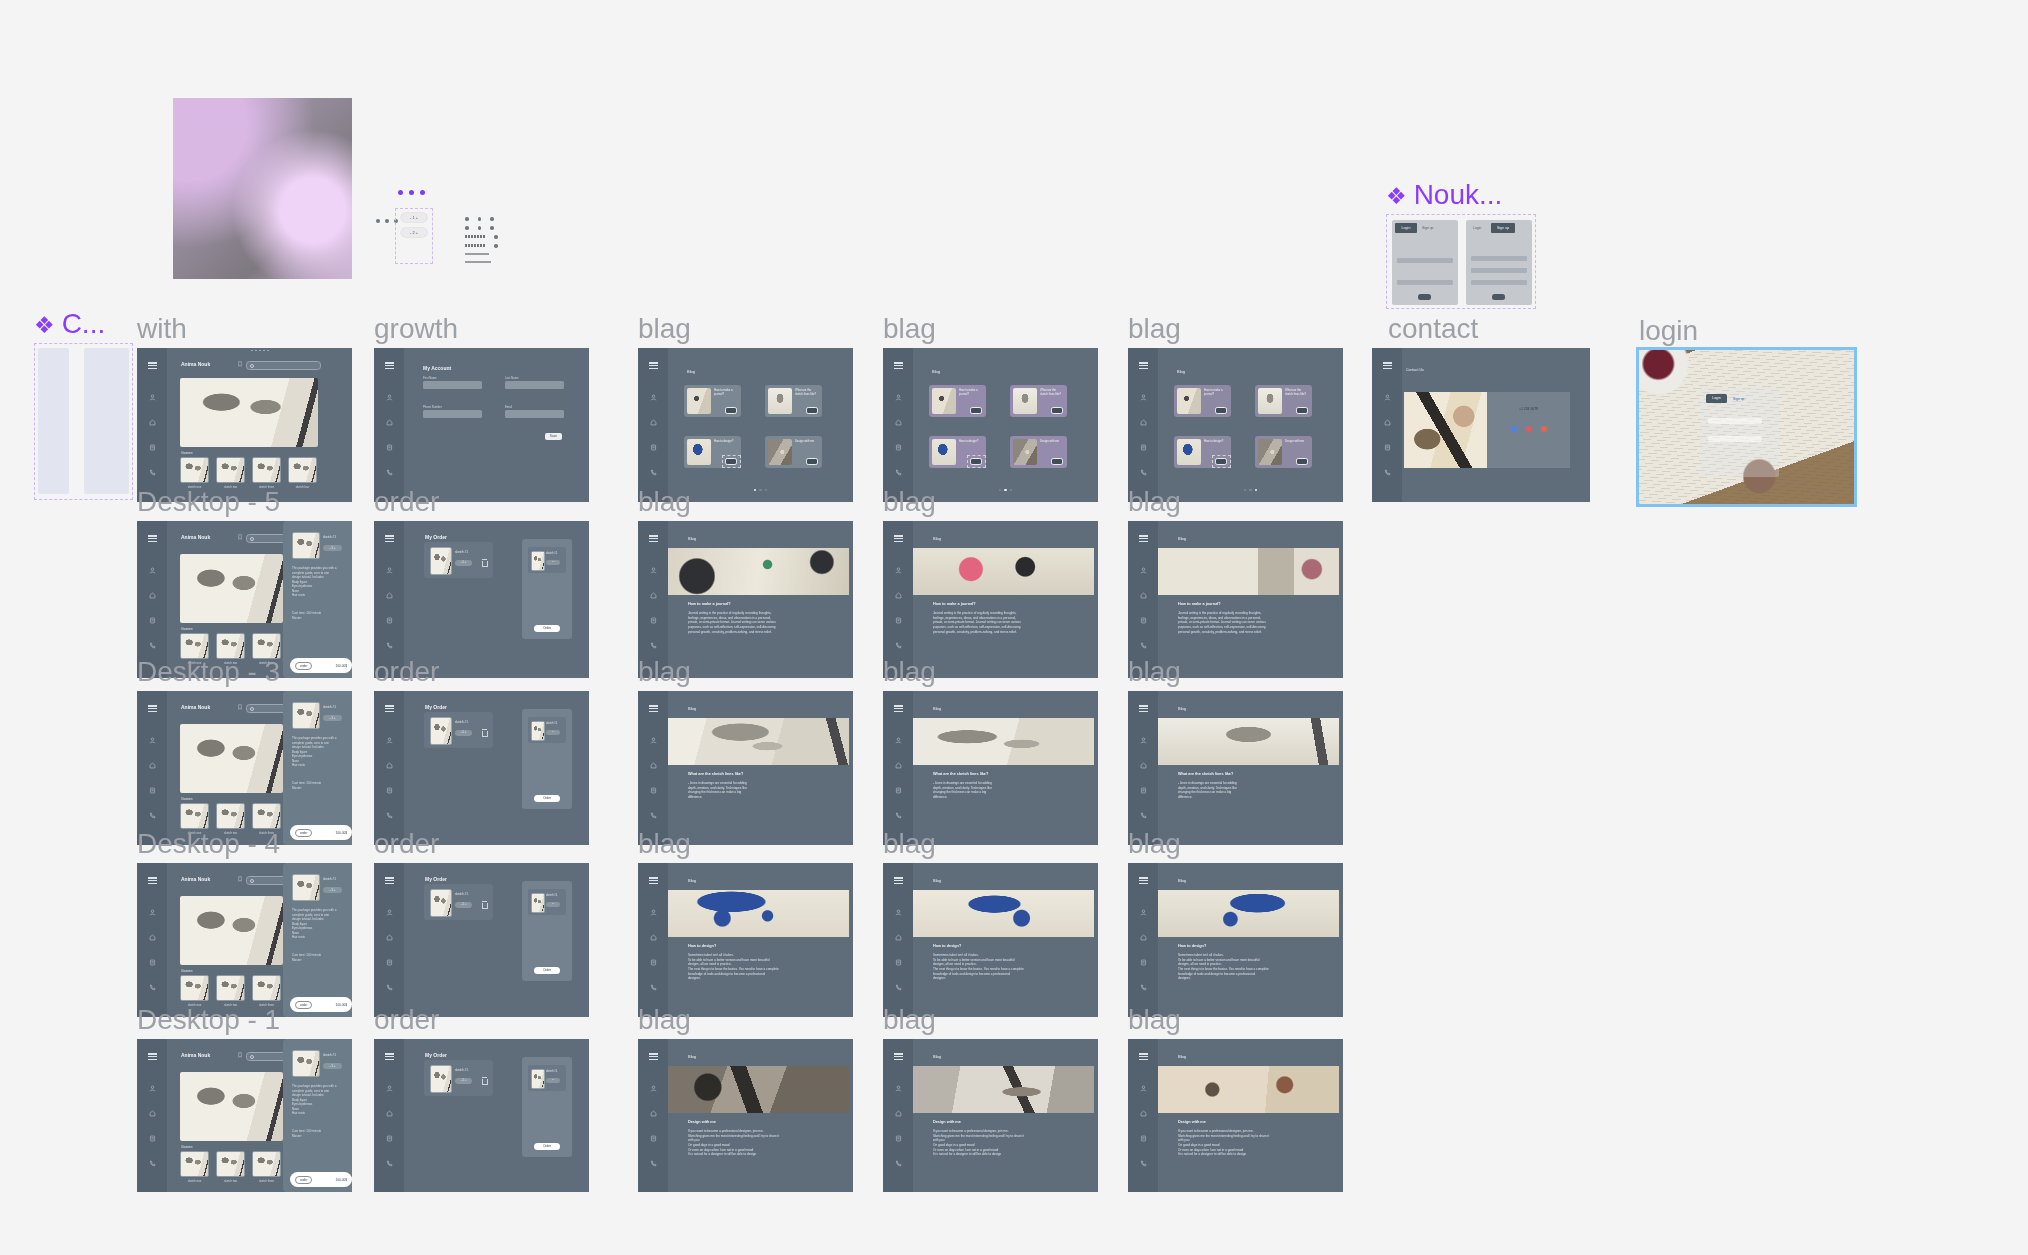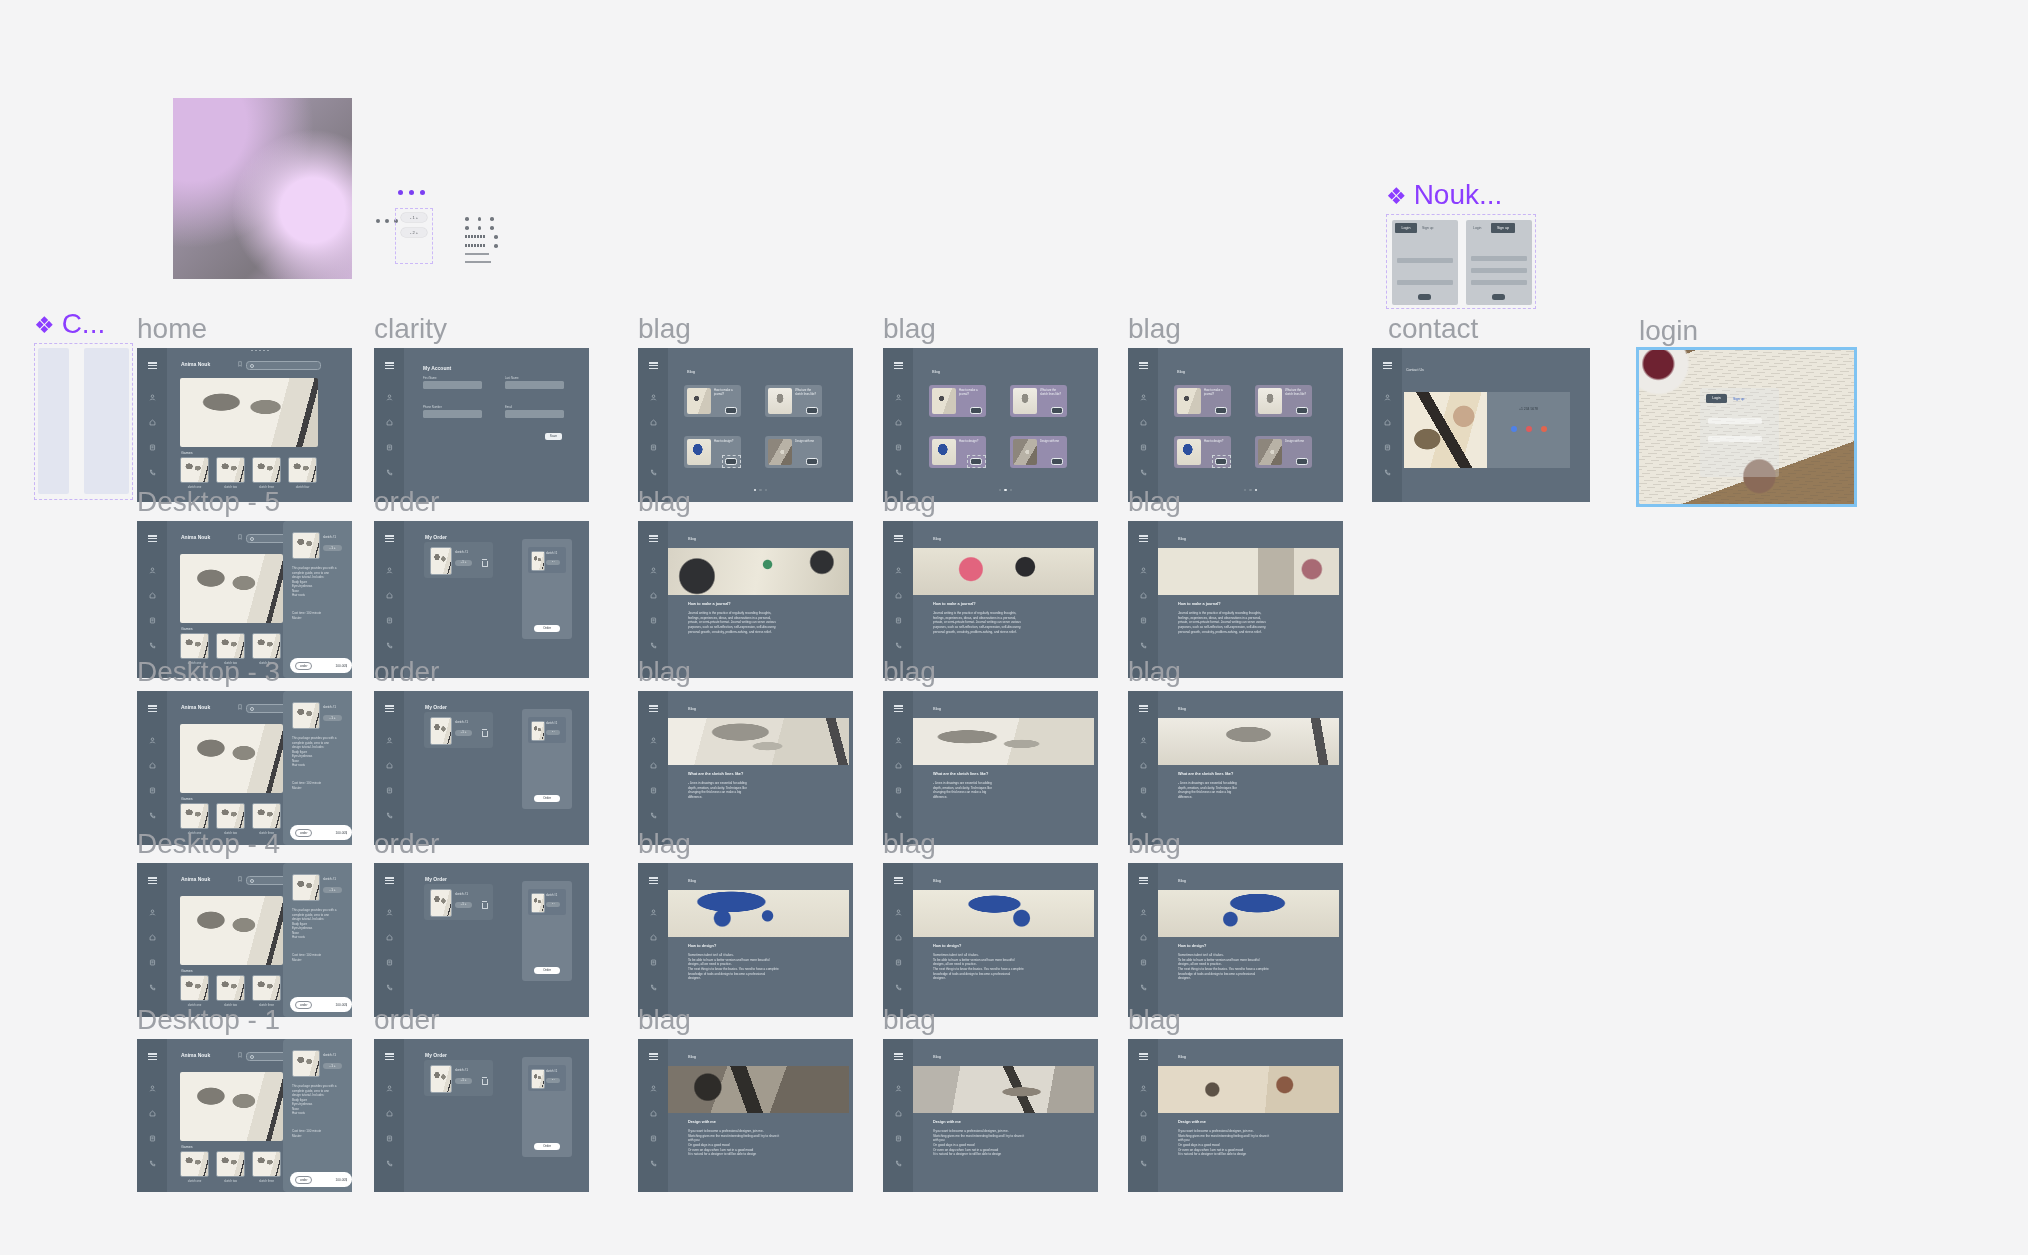--- a/index.html
+++ b/index.html
@@ -224,21 +224,21 @@
   </div>
   <div class="acard" style="left:79px">
     <div class="atxt" style="left:7px">Login</div>
     <div class="atab" style="left:25px;width:24px">Sign up</div>
     <div class="abar" style="top:36px"></div>
     <div class="abar" style="top:48px"></div>
     <div class="abar" style="top:60px"></div>
     <div class="abtn"></div>
   </div>
 </div>
-    <div class="flabel" style="left: 137px; top: 312px;"><span>home</span></div>
+    <div class="flabel" style="left: 137px; top: 312px;"><span>with</span></div>
     <div class="f" style="left: 137px; top: 348px;">
   <aside class="sb">
     <div class="ham">
           <i></i>
           <i></i>
           <i></i>
         </div>
     <svg class="ic" viewBox="0 0 10 10">
           <circle cx="5" cy="3.2" r="1.8"></circle>
           <path d="M1.5 9 C1.5 6.6 8.5 6.6 8.5 9"></path>
@@ -282,21 +282,21 @@
             <div class="ti img-pencil"></div>
             <div class="tl">sketch three</div>
           </div>
       <div class="th">
             <div class="ti img-pencil"></div>
             <div class="tl">sketch four</div>
           </div>
     </div>
   </div>
 </div>
-    <div class="flabel" style="left: 374px; top: 312px;"><span>clarity</span></div>
+    <div class="flabel" style="left: 374px; top: 312px;"><span>growth</span></div>
     <div class="f" style="left: 374px; top: 348px;">
   <aside class="sb">
     <div class="ham">
           <i></i>
           <i></i>
           <i></i>
         </div>
     <svg class="ic" viewBox="0 0 10 10">
           <circle cx="5" cy="3.2" r="1.8"></circle>
           <path d="M1.5 9 C1.5 6.6 8.5 6.6 8.5 9"></path>

